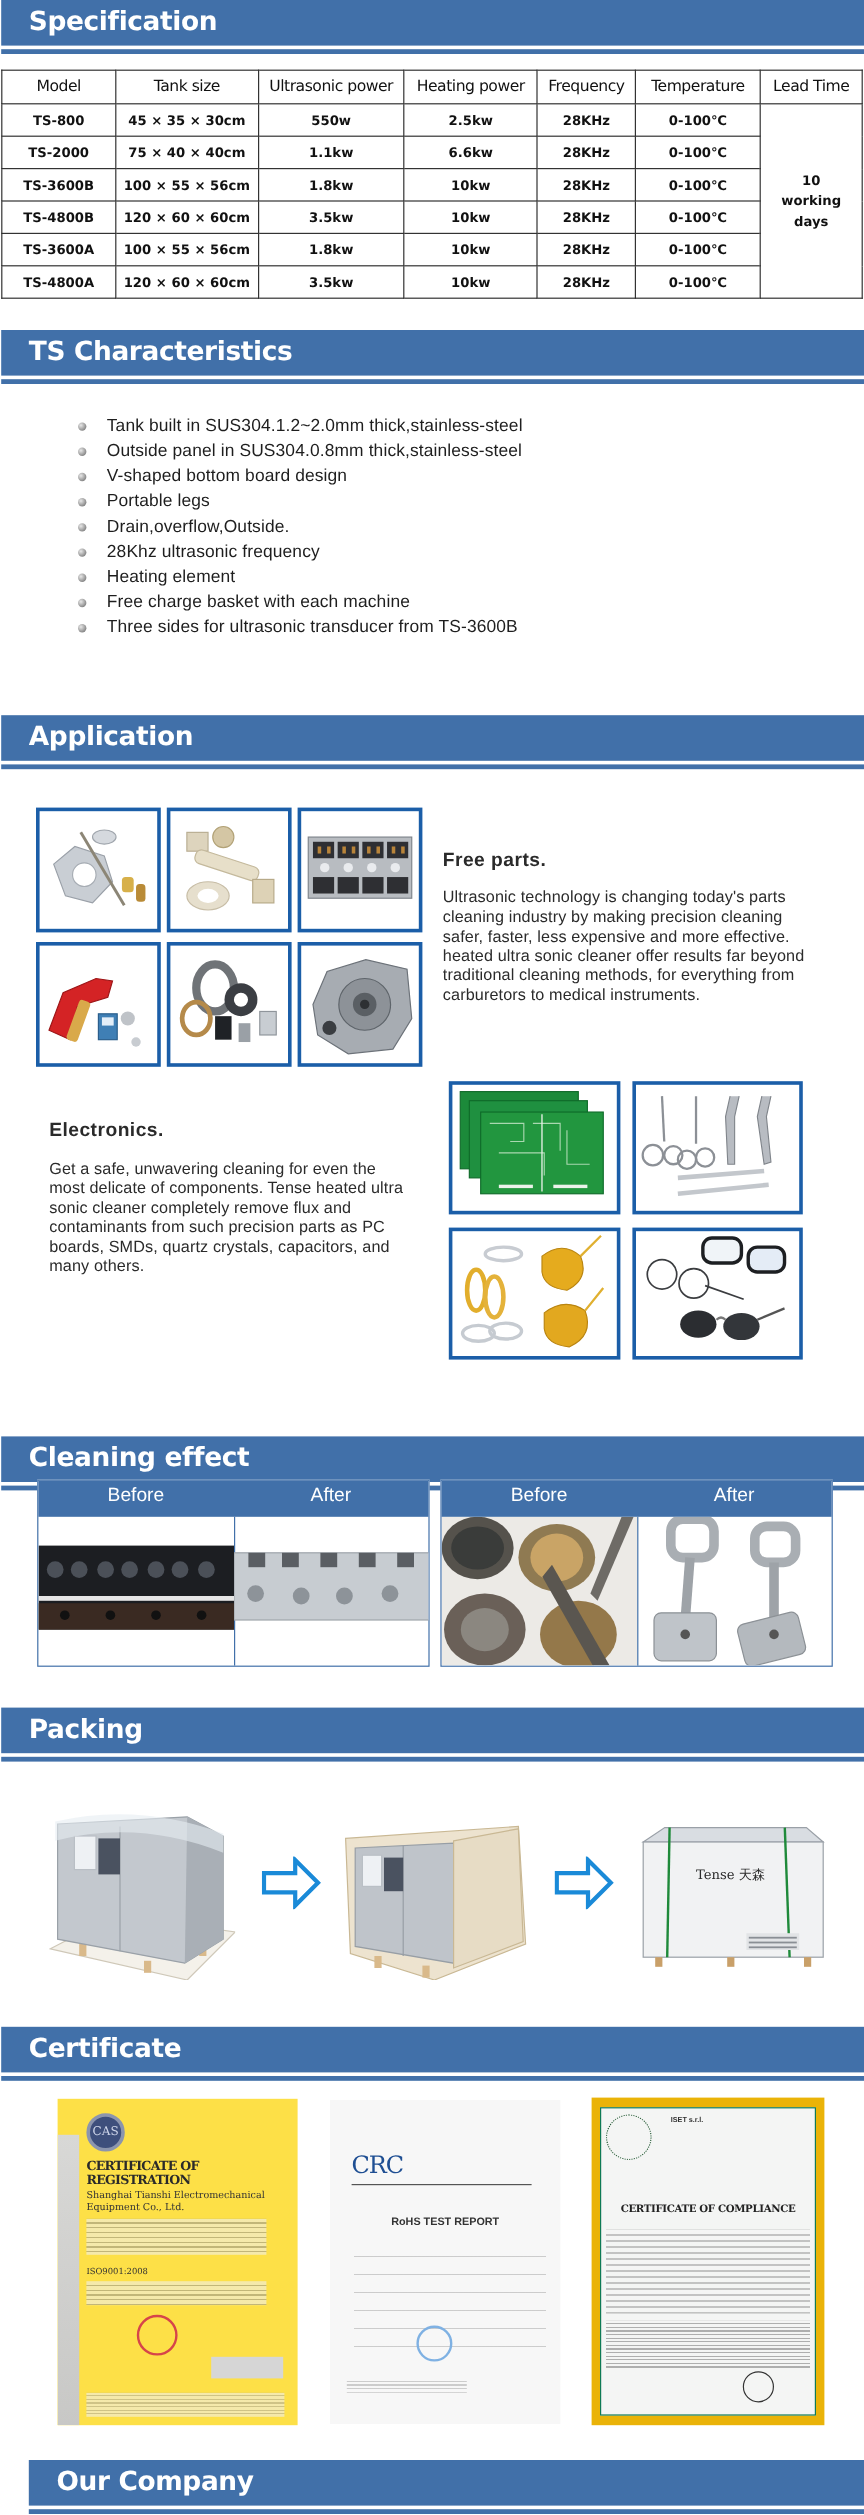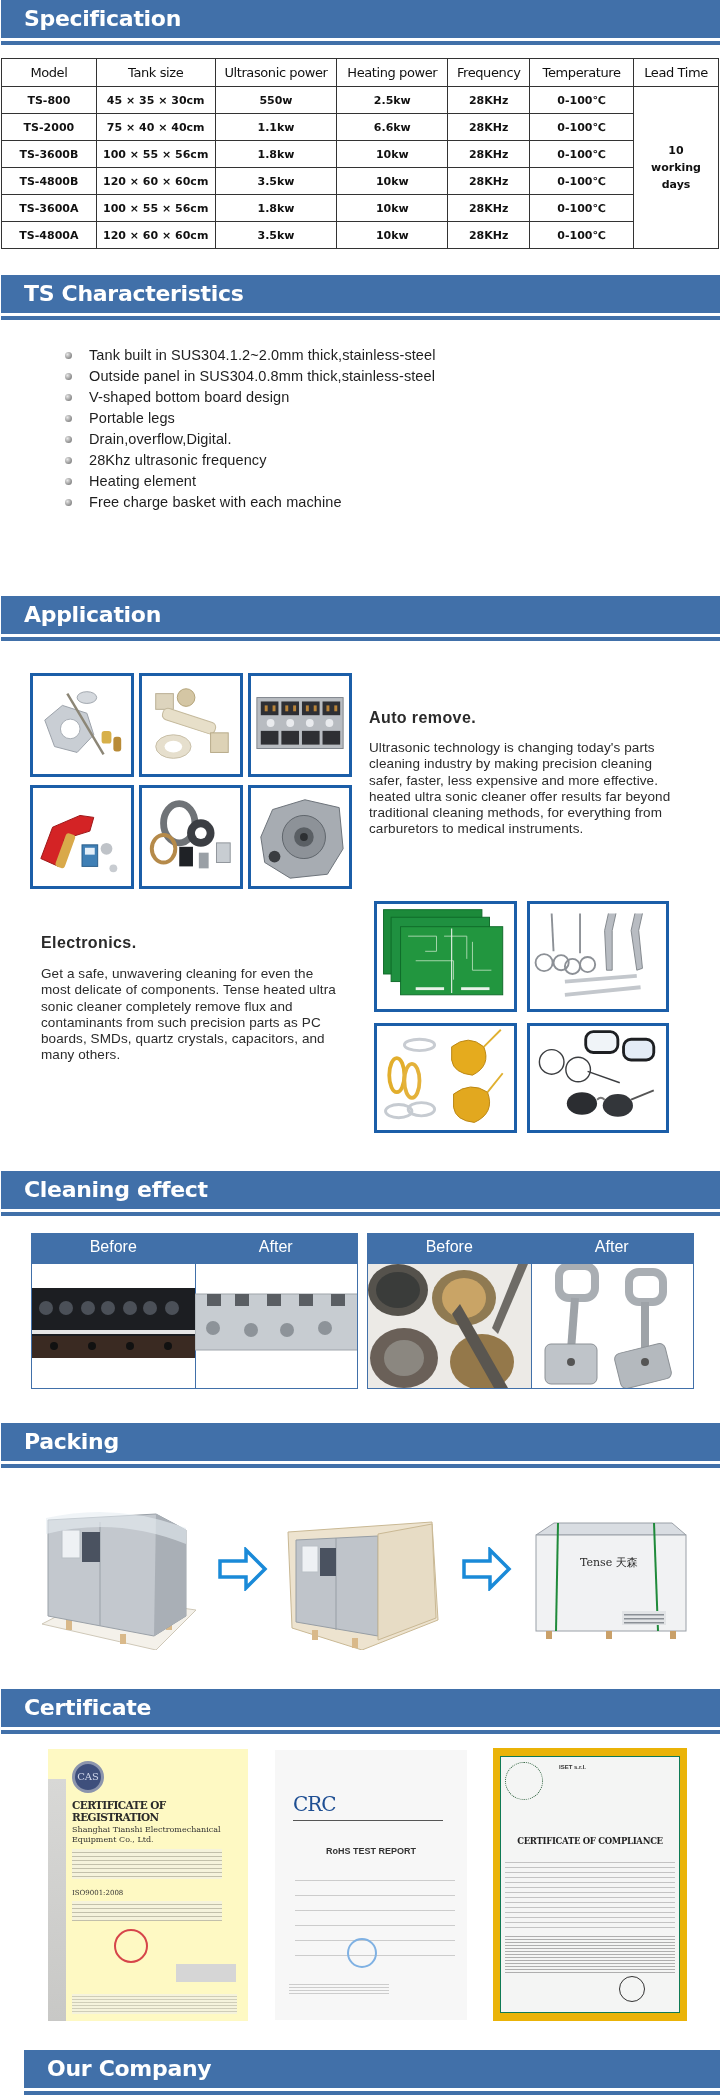--- a/index.html
+++ b/index.html
@@ -133,24 +133,25 @@
   <div class="bar"></div>
     <div class="line"></div>
   <div class="title">TS Characteristics</div>
 </div>
 
 <ul class="chars">
   <li><span class="dot"></span><span>Tank built in SUS304.1.2~2.0mm thick,stainless-steel</span></li>
   <li><span class="dot"></span><span>Outside panel in SUS304.0.8mm thick,stainless-steel</span></li>
   <li><span class="dot"></span><span>V-shaped bottom board design</span></li>
   <li><span class="dot"></span><span>Portable legs</span></li>
-  <li><span class="dot"></span><span>Drain,overflow,Digital.</span></li>
+  <li><span class="dot"></span><span>Drain,overflow,Outside.</span></li>
   <li><span class="dot"></span><span>28Khz ultrasonic frequency</span></li>
   <li><span class="dot"></span><span>Heating element</span></li>
   <li><span class="dot"></span><span>Free charge basket with each machine</span></li>
+  <li><span class="dot"></span><span>Three sides for ultrasonic transducer from TS-3600B</span></li>
 </ul>
 
 <div class="band" style="top:596px;">
   <div class="bar"></div>
     <div class="line"></div>
   <div class="title">Application</div>
 </div>
 
 <div class="thumb" style="left:30px;top:673px;width:104px;height:104px;">
   <svg class="img" viewBox="0 0 100 100" width="98" height="98">
@@ -227,21 +228,21 @@
 <div class="thumb" style="left:248px;top:785px;width:104px;height:104px;">
   <svg class="img" viewBox="0 0 100 100" width="98" height="98">
     <path d="M10 50 L22 22 L55 12 L90 20 L94 62 L78 88 L40 92 L14 76 Z" fill="#a7acb2" stroke="#6c7279"></path>
     <circle cx="54" cy="50" r="22" fill="#8d9298" stroke="#5e646a"></circle>
     <circle cx="54" cy="50" r="10" fill="#5a5f64"></circle>
     <circle cx="54" cy="50" r="4" fill="#2d3033"></circle>
     <circle cx="24" cy="70" r="6" fill="#3a3d41"></circle>
   </svg>
 </div>
 
-<div class="app-head" style="left:369px;top:709px;">Auto remove.</div>
+<div class="app-head" style="left:369px;top:709px;">Free parts.</div>
 <div class="app-text" style="left:369px;top:740px;width:310px;">Ultrasonic technology is changing today's parts cleaning industry by making precision cleaning safer, faster, less expensive and more effective. heated ultra sonic cleaner offer results far beyond traditional cleaning methods, for everything from carburetors to medical instruments.</div>
 
 <div class="app-head" style="left:41px;top:934px;">Electronics.</div>
 <div class="app-text" style="left:41px;top:966px;width:300px;">Get a safe, unwavering cleaning for even the most delicate of components. Tense heated ultra sonic cleaner completely remove flux and contaminants from such precision parts as PC boards, SMDs, quartz crystals, capacitors, and many others.</div>
 
 <div class="thumb" style="left:374px;top:901px;width:143px;height:111px;">
   <svg class="img" viewBox="0 0 143 111" width="137" height="105">
     <rect x="6" y="6" width="104" height="68" fill="#1c8a3a" stroke="#0f6a29"></rect>
     <rect x="14" y="14" width="104" height="68" fill="#1f9040" stroke="#0f6a29"></rect>
     <rect x="24" y="24" width="108" height="72" fill="#22963f" stroke="#0f6a29"></rect>
@@ -291,21 +292,21 @@
     <circle cx="22" cy="38" r="13" fill="none" stroke="#3b3d40" stroke-width="1.5"></circle>
     <circle cx="50" cy="46" r="13" fill="none" stroke="#3b3d40" stroke-width="1.5"></circle>
     <line x1="60" y1="48" x2="94" y2="60" stroke="#3b3d40" stroke-width="1.5"></line>
     <ellipse cx="54" cy="82" rx="16" ry="12" fill="#2b2d31"></ellipse>
     <ellipse cx="92" cy="84" rx="16" ry="12" fill="#33363a"></ellipse>
     <path d="M70 78 Q74 74 78 78" stroke="#777" fill="none" stroke-width="2"></path>
     <line x1="106" y1="78" x2="130" y2="68" stroke="#555" stroke-width="2"></line>
   </svg>
 </div>
 
-<div class="band" style="top:1171px;">
+<div class="band" style="top:1197px;">
   <div class="bar"></div>
     <div class="line"></div>
   <div class="title">Cleaning effect</div>
 </div>
 
 <div class="clean-panel" style="left:31px;">
   <div class="hdr">
     <span style="left:0;">Before</span>
     <span style="left:50%;">After</span>
   </div>
@@ -452,21 +453,21 @@
   </svg>
   <div style="position:absolute;left:50px;top:36px;font-family:'DejaVu Serif',serif;font-size:11px;color:#2b2b2b;">Tense 天森</div>
 </div>
 
 <div class="band" style="top:1689px;">
   <div class="bar"></div>
     <div class="line"></div>
   <div class="title">Certificate</div>
 </div>
 
-<div class="cert" style="left:48px;top:1749px;width:200px;height:272px;background:#fef9c3;">
+<div class="cert" style="left:48px;top:1749px;width:200px;height:272px;background:#fde047;">
   <div style="position:absolute;left:0;top:30px;width:18px;height:242px;background:linear-gradient(#d8d8d6,#c8c8c6);"></div>
   <div style="position:absolute;left:24px;top:12px;width:32px;height:32px;border-radius:50%;background:#3e4f7c;border:3px solid #8c95ad;color:#cfd6ea;font-family:'DejaVu Serif',serif;font-size:10px;line-height:26px;text-align:center;">CAS</div>
   <div style="position:absolute;left:24px;top:50px;width:172px;font-family:'DejaVu Serif',serif;font-weight:bold;font-size:10.5px;color:#2a2a2a;letter-spacing:-0.6px;">CERTIFICATE OF REGISTRATION</div>
   <div style="position:absolute;left:24px;top:76px;width:150px;font-family:'DejaVu Serif',serif;font-size:8px;line-height:10px;color:#333;">Shanghai Tianshi Electromechanical Equipment Co., Ltd.</div>
   <div style="position:absolute;left:24px;top:140px;font-family:'DejaVu Serif',serif;font-size:7px;color:#333;">ISO9001:2008</div>
   <div style="position:absolute;left:24px;top:100px;width:150px;height:30px;background:repeating-linear-gradient(#efefed 0 3px,#9a9a9a 3px 4px);opacity:0.6;"></div>
   <div style="position:absolute;left:24px;top:152px;width:150px;height:20px;background:repeating-linear-gradient(#efefed 0 3px,#9a9a9a 3px 4px);opacity:0.6;"></div>
   <div style="position:absolute;left:66px;top:180px;width:34px;height:34px;border-radius:50%;border:2px solid #d6454a;"></div>
   <div style="position:absolute;left:128px;top:215px;width:60px;height:18px;background:#d6d6d6;"></div>
   <div style="position:absolute;left:24px;top:245px;width:165px;height:20px;background:repeating-linear-gradient(#efefed 0 2px,#b0b0b0 2px 3px);opacity:0.6;"></div>

